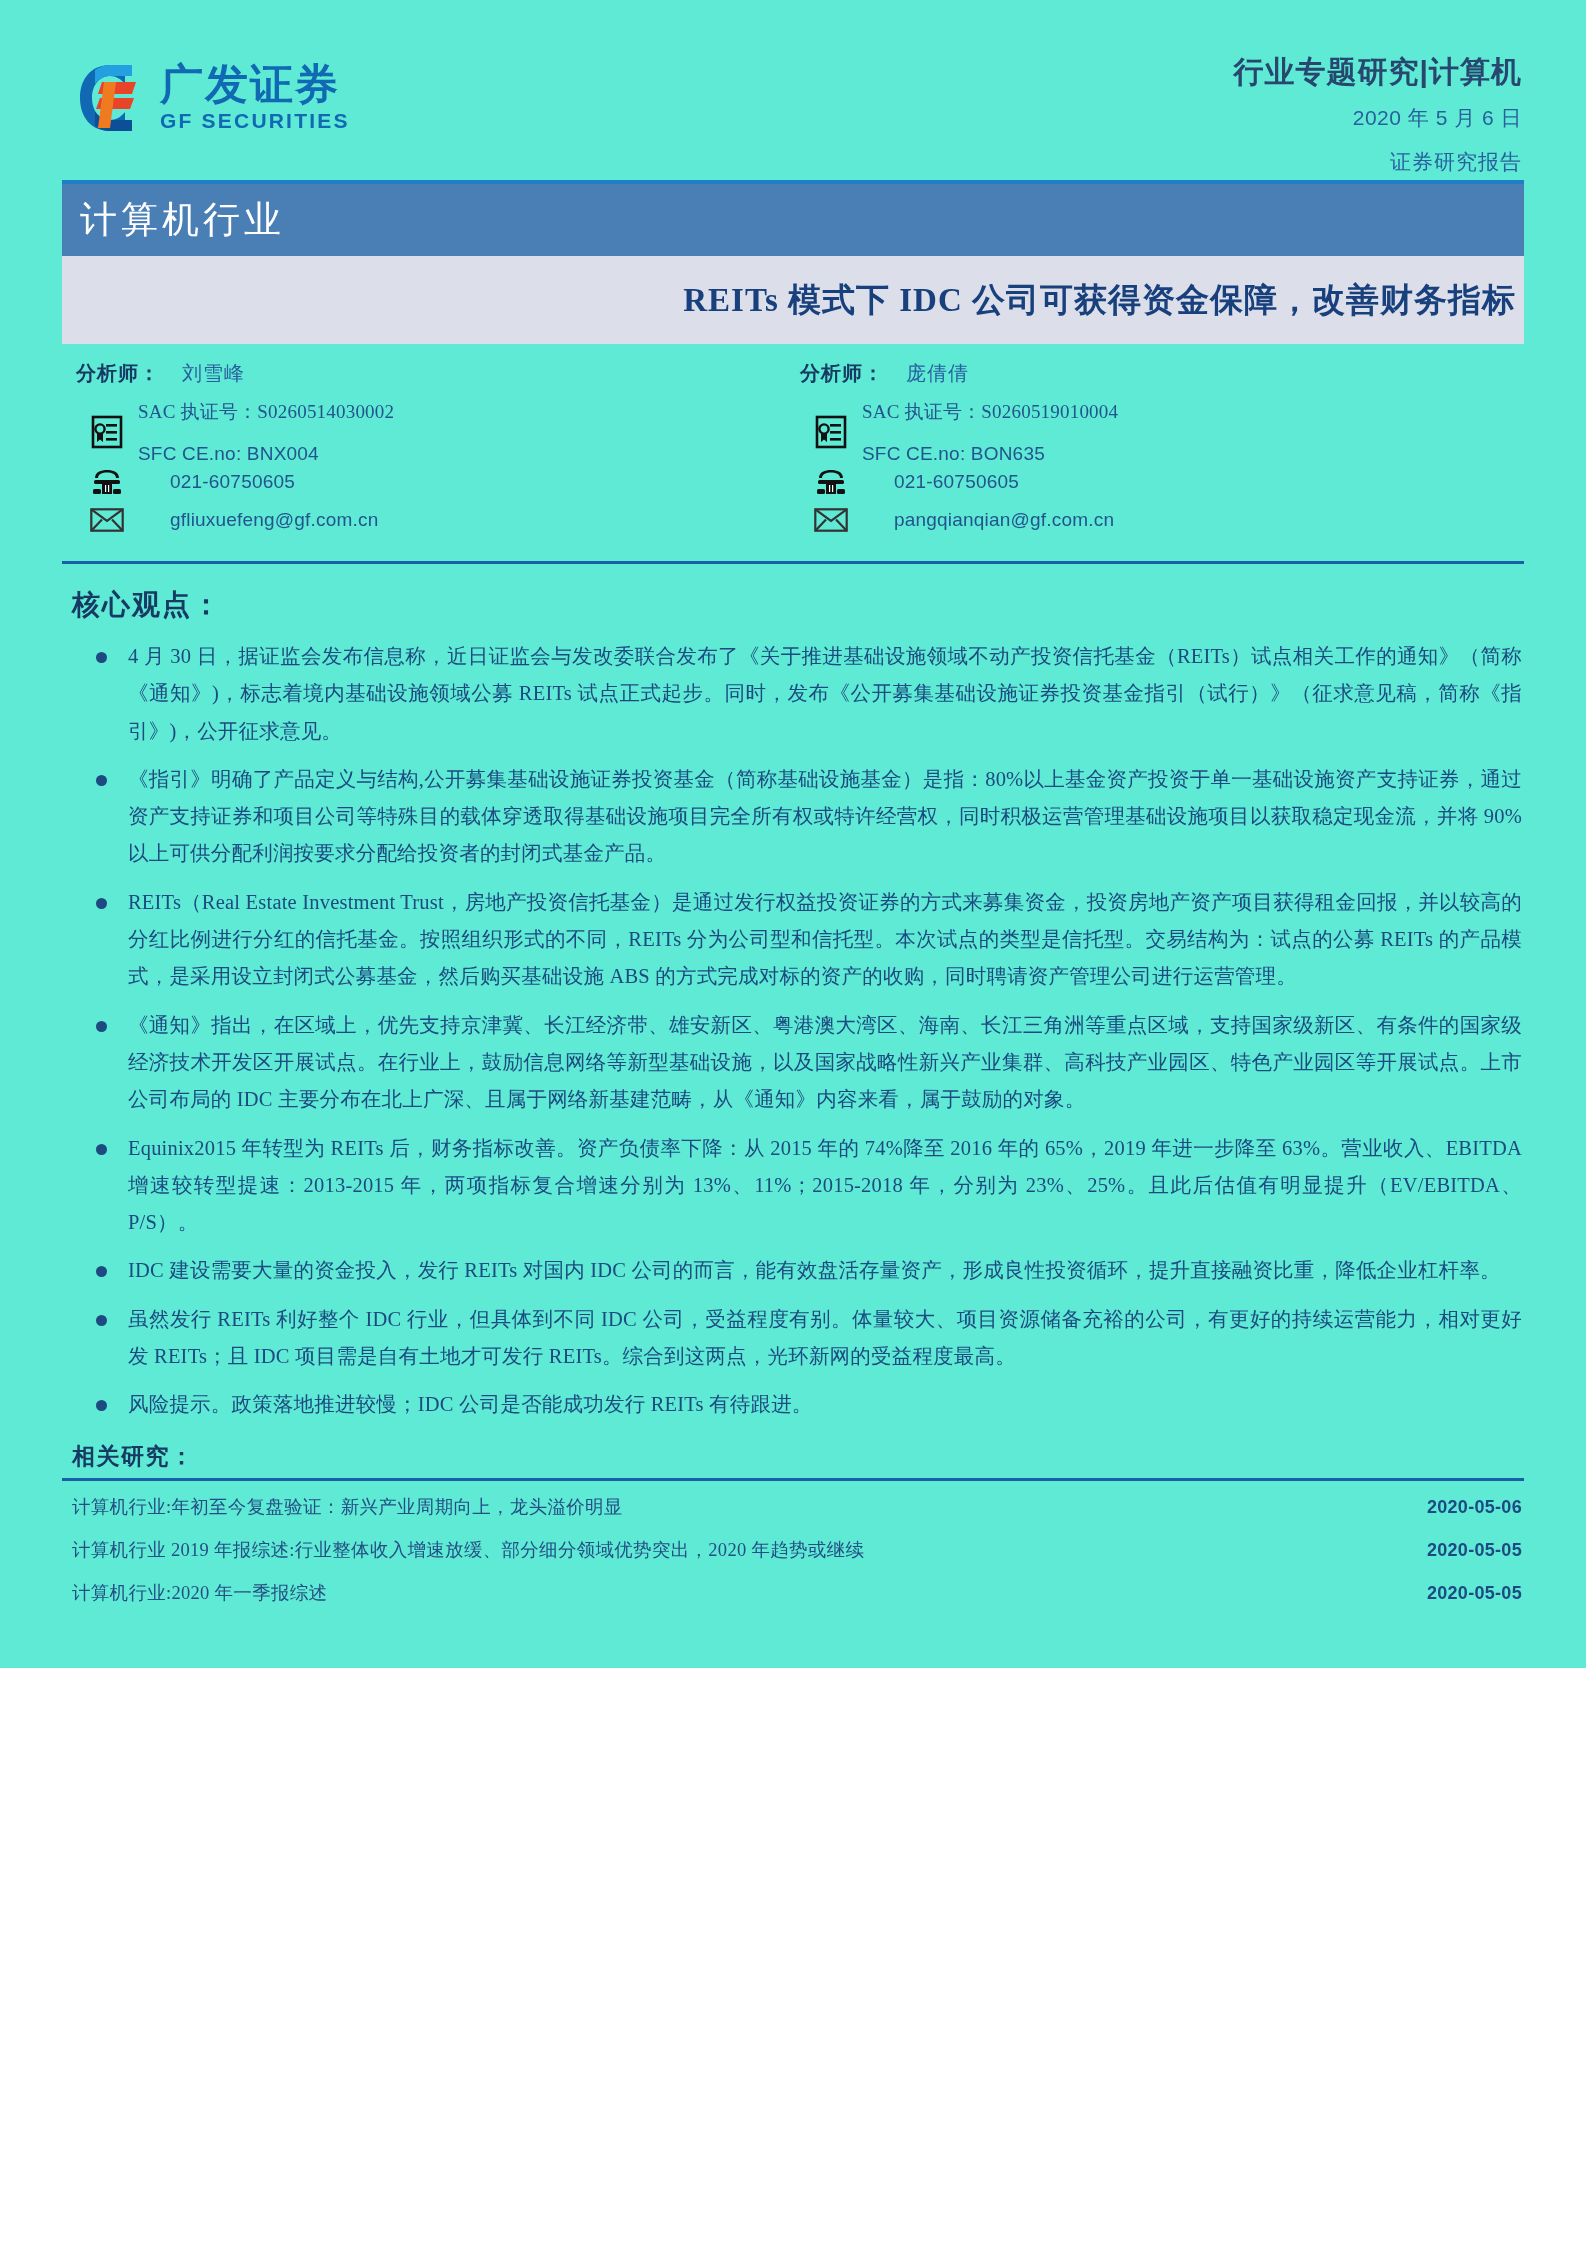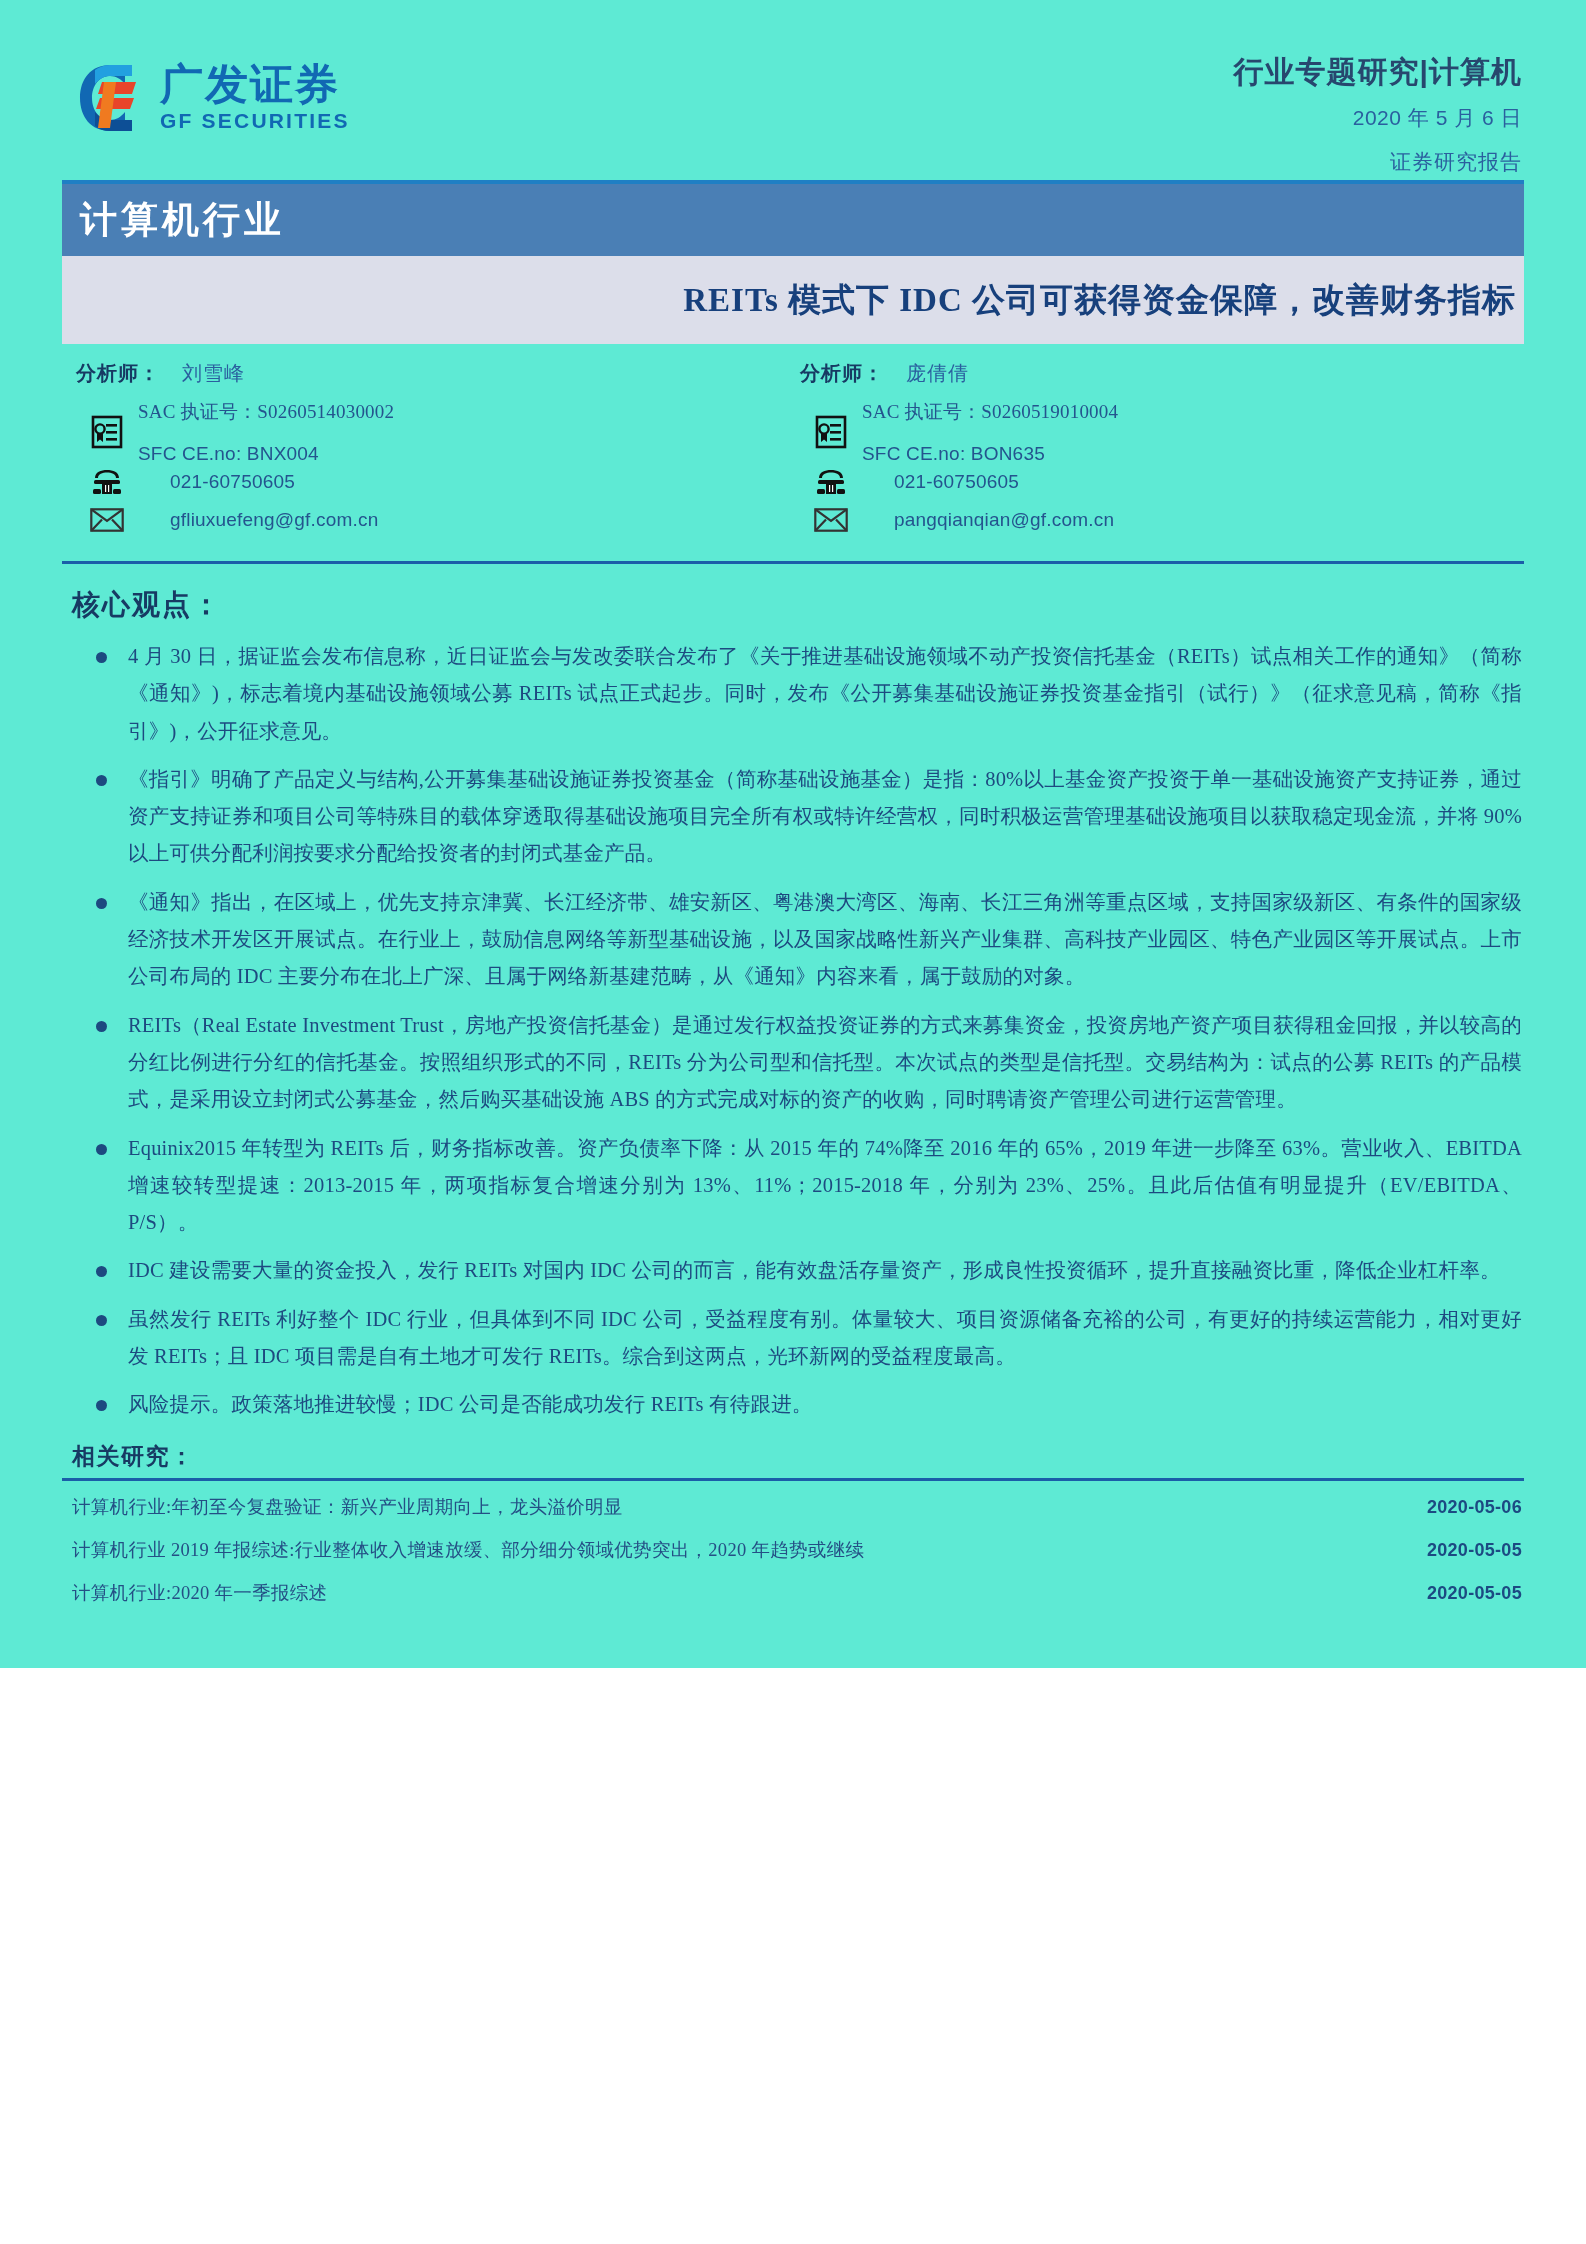--- a/index.html
+++ b/index.html
@@ -106,21 +106,21 @@
     background: #4a7fb5;
     height: 72px;
     display: flex;
     align-items: center;
     padding-left: 18px;
     box-sizing: border-box;
   }
   .banner-industry span {
     color: #ffffff;
     font-family: "Liberation Serif", serif;
-    font-weight: bold;
+    font-weight: normal;
     font-size: 37px;
     letter-spacing: 4px;
   }
   .banner-report {
     background: #dcdeea;
     height: 88px;
     display: flex;
     align-items: center;
     justify-content: flex-end;
     padding-right: 8px;
@@ -444,22 +444,22 @@
         </div>
       </div>
     </div>
 
     <div class="rule-mid"></div>
 
     <div class="sec-title">核心观点：</div>
     <ul class="points">
       <li>4 月 30 日，据证监会发布信息称，近日证监会与发改委联合发布了《关于推进基础设施领域不动产投资信托基金（REITs）试点相关工作的通知》（简称《通知》)，标志着境内基础设施领域公募 REITs 试点正式起步。同时，发布《公开募集基础设施证券投资基金指引（试行）》（征求意见稿，简称《指引》)，公开征求意见。</li>
       <li>《指引》明确了产品定义与结构,公开募集基础设施证券投资基金（简称基础设施基金）是指：80%以上基金资产投资于单一基础设施资产支持证券，通过资产支持证券和项目公司等特殊目的载体穿透取得基础设施项目完全所有权或特许经营权，同时积极运营管理基础设施项目以获取稳定现金流，并将 90%以上可供分配利润按要求分配给投资者的封闭式基金产品。</li>
+      <li>REITs（Real Estate Investment Trust，房地产投资信托基金）是通过发行权益投资证券的方式来募集资金，投资房地产资产项目获得租金回报，并以较高的分红比例进行分红的信托基金。按照组织形式的不同，REITs 分为公司型和信托型。本次试点的类型是信托型。交易结构为：试点的公募 REITs 的产品模式，是采用设立封闭式公募基金，然后购买基础设施 ABS 的方式完成对标的资产的收购，同时聘请资产管理公司进行运营管理。</li>
       <li>《通知》指出，在区域上，优先支持京津冀、长江经济带、雄安新区、粤港澳大湾区、海南、长江三角洲等重点区域，支持国家级新区、有条件的国家级经济技术开发区开展试点。在行业上，鼓励信息网络等新型基础设施，以及国家战略性新兴产业集群、高科技产业园区、特色产业园区等开展试点。上市公司布局的 IDC 主要分布在北上广深、且属于网络新基建范畴，从《通知》内容来看，属于鼓励的对象。</li>
-      <li>REITs（Real Estate Investment Trust，房地产投资信托基金）是通过发行权益投资证券的方式来募集资金，投资房地产资产项目获得租金回报，并以较高的分红比例进行分红的信托基金。按照组织形式的不同，REITs 分为公司型和信托型。本次试点的类型是信托型。交易结构为：试点的公募 REITs 的产品模式，是采用设立封闭式公募基金，然后购买基础设施 ABS 的方式完成对标的资产的收购，同时聘请资产管理公司进行运营管理。</li>
       <li>Equinix2015 年转型为 REITs 后，财务指标改善。资产负债率下降：从 2015 年的 74%降至 2016 年的 65%，2019 年进一步降至 63%。营业收入、EBITDA 增速较转型提速：2013-2015 年，两项指标复合增速分别为 13%、11%；2015-2018 年，分别为 23%、25%。且此后估值有明显提升（EV/EBITDA、P/S）。</li>
       <li>IDC 建设需要大量的资金投入，发行 REITs 对国内 IDC 公司的而言，能有效盘活存量资产，形成良性投资循环，提升直接融资比重，降低企业杠杆率。</li>
       <li>虽然发行 REITs 利好整个 IDC 行业，但具体到不同 IDC 公司，受益程度有别。体量较大、项目资源储备充裕的公司，有更好的持续运营能力，相对更好发 REITs；且 IDC 项目需是自有土地才可发行 REITs。综合到这两点，光环新网的受益程度最高。</li>
       <li>风险提示。政策落地推进较慢；IDC 公司是否能成功发行 REITs 有待跟进。</li>
     </ul>
 
     <div class="rel-title">相关研究：</div>
     <div class="rule-rel"></div>
 
     <div class="rel-row">

